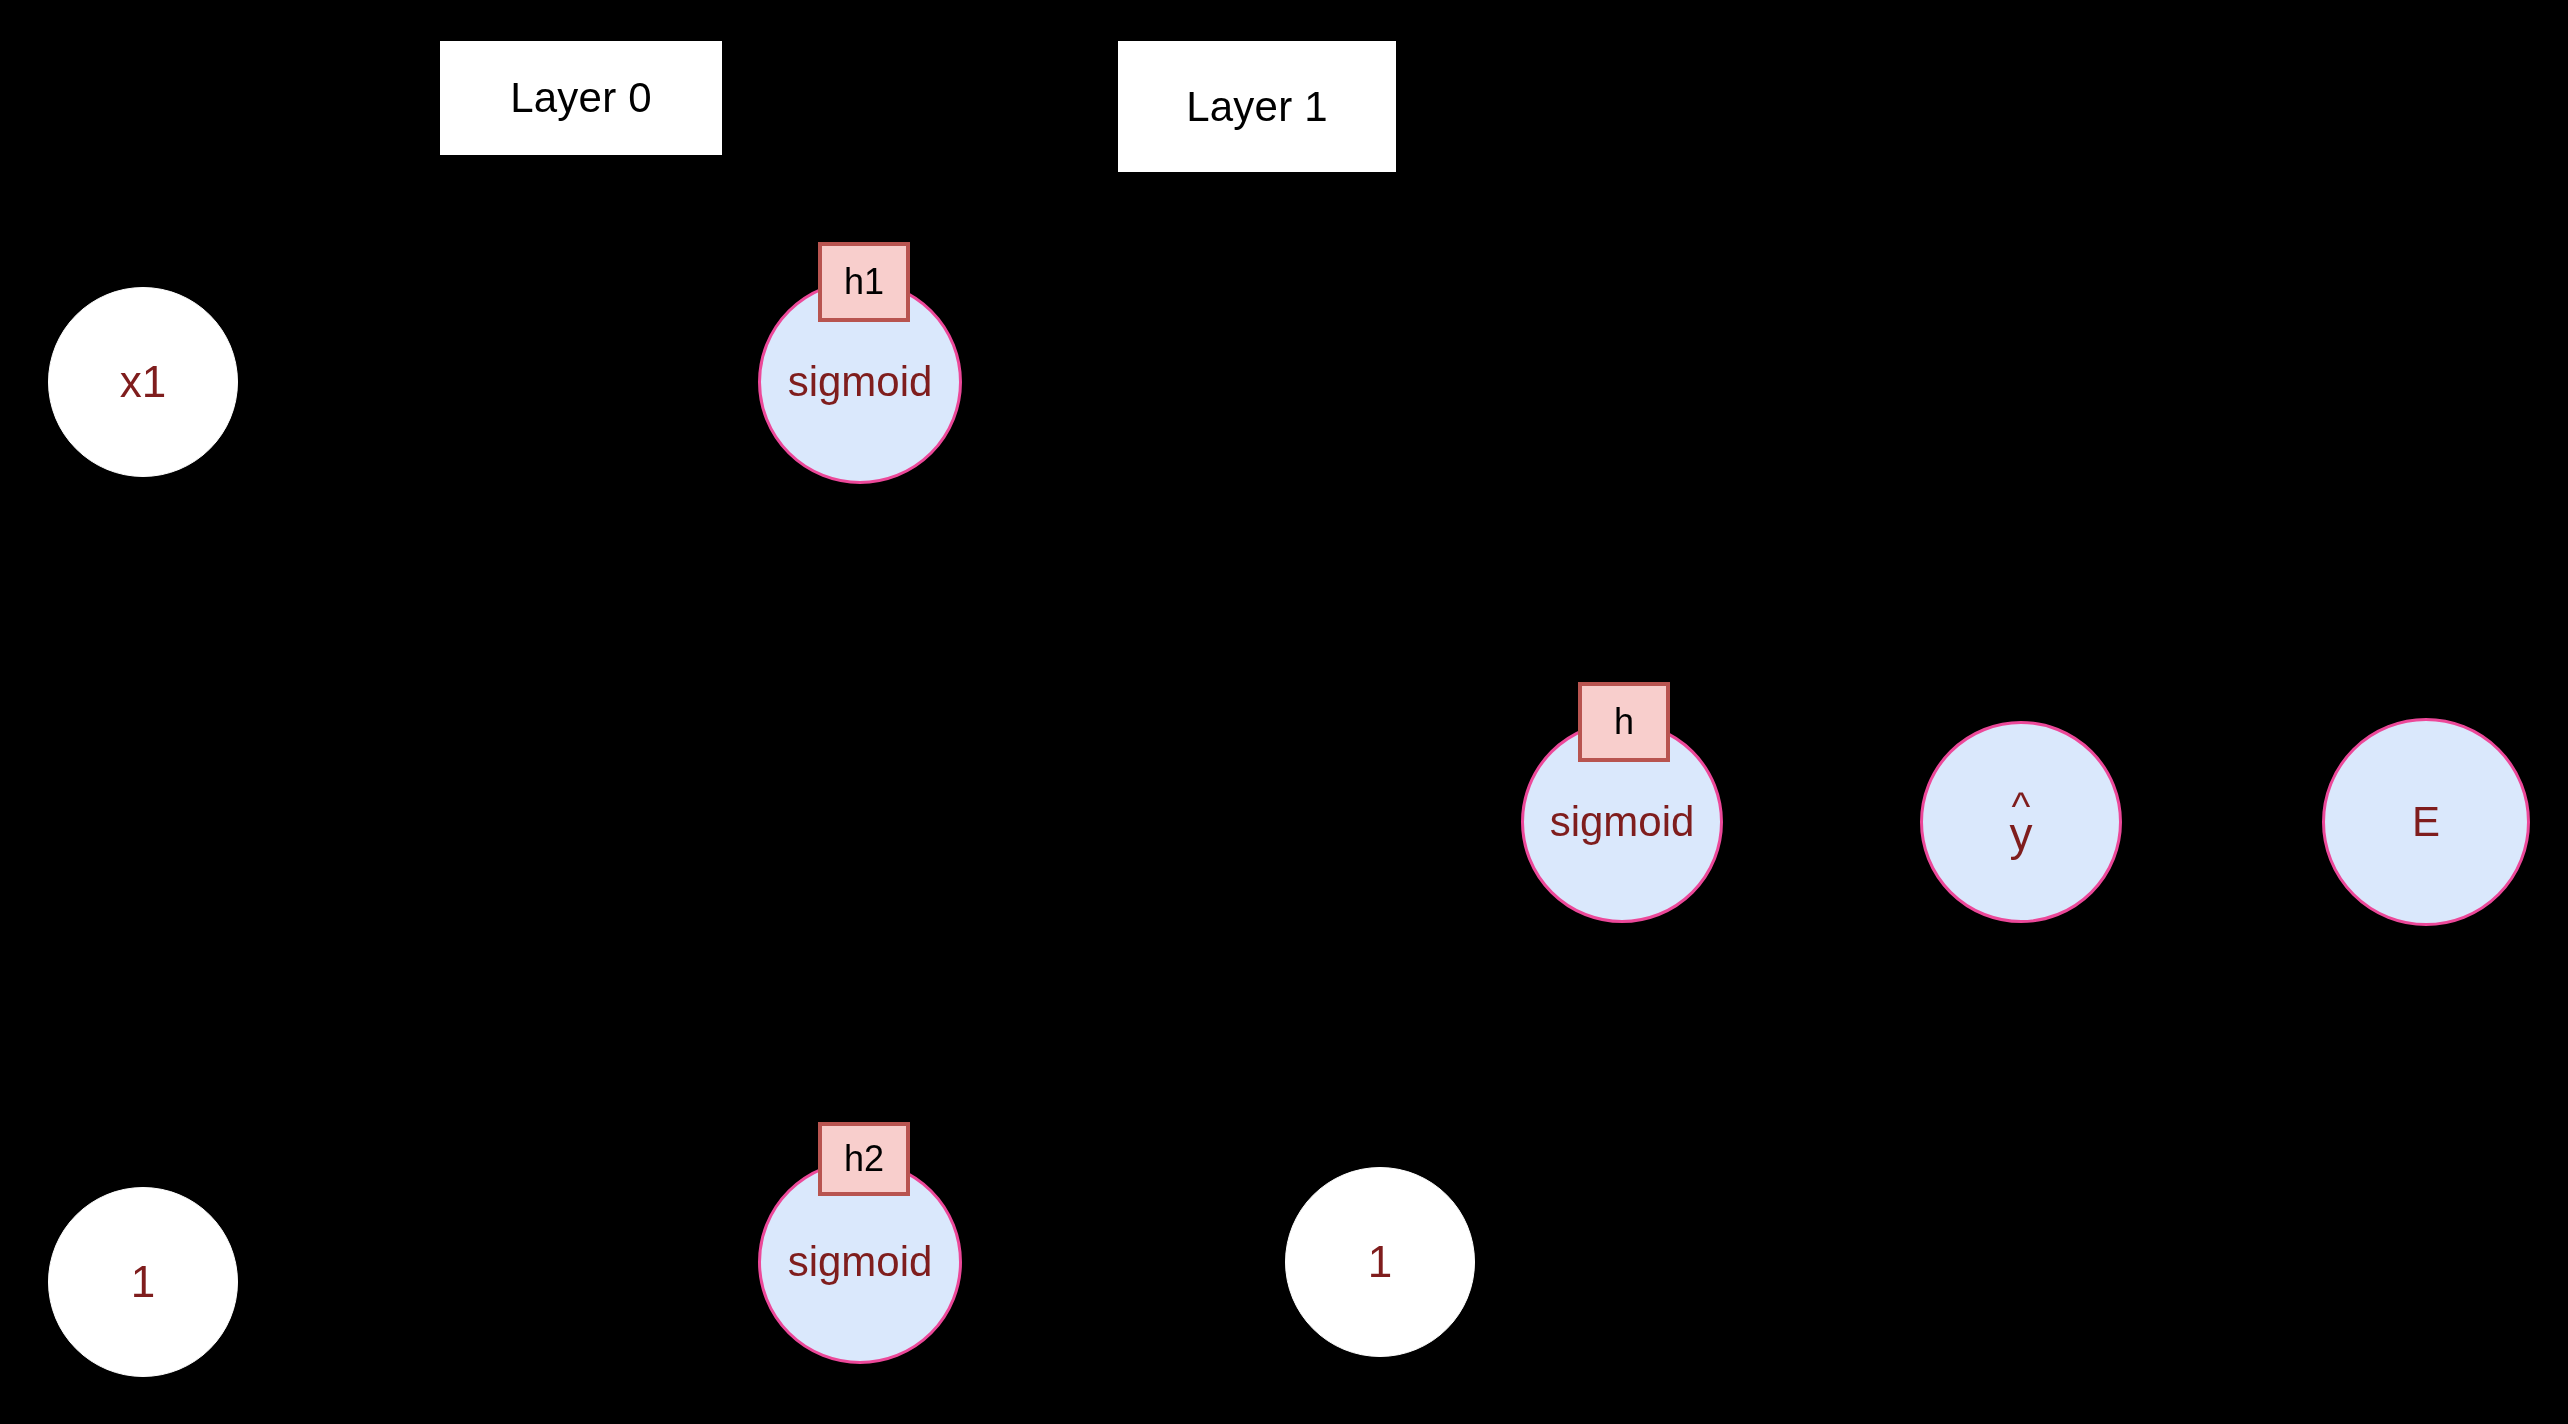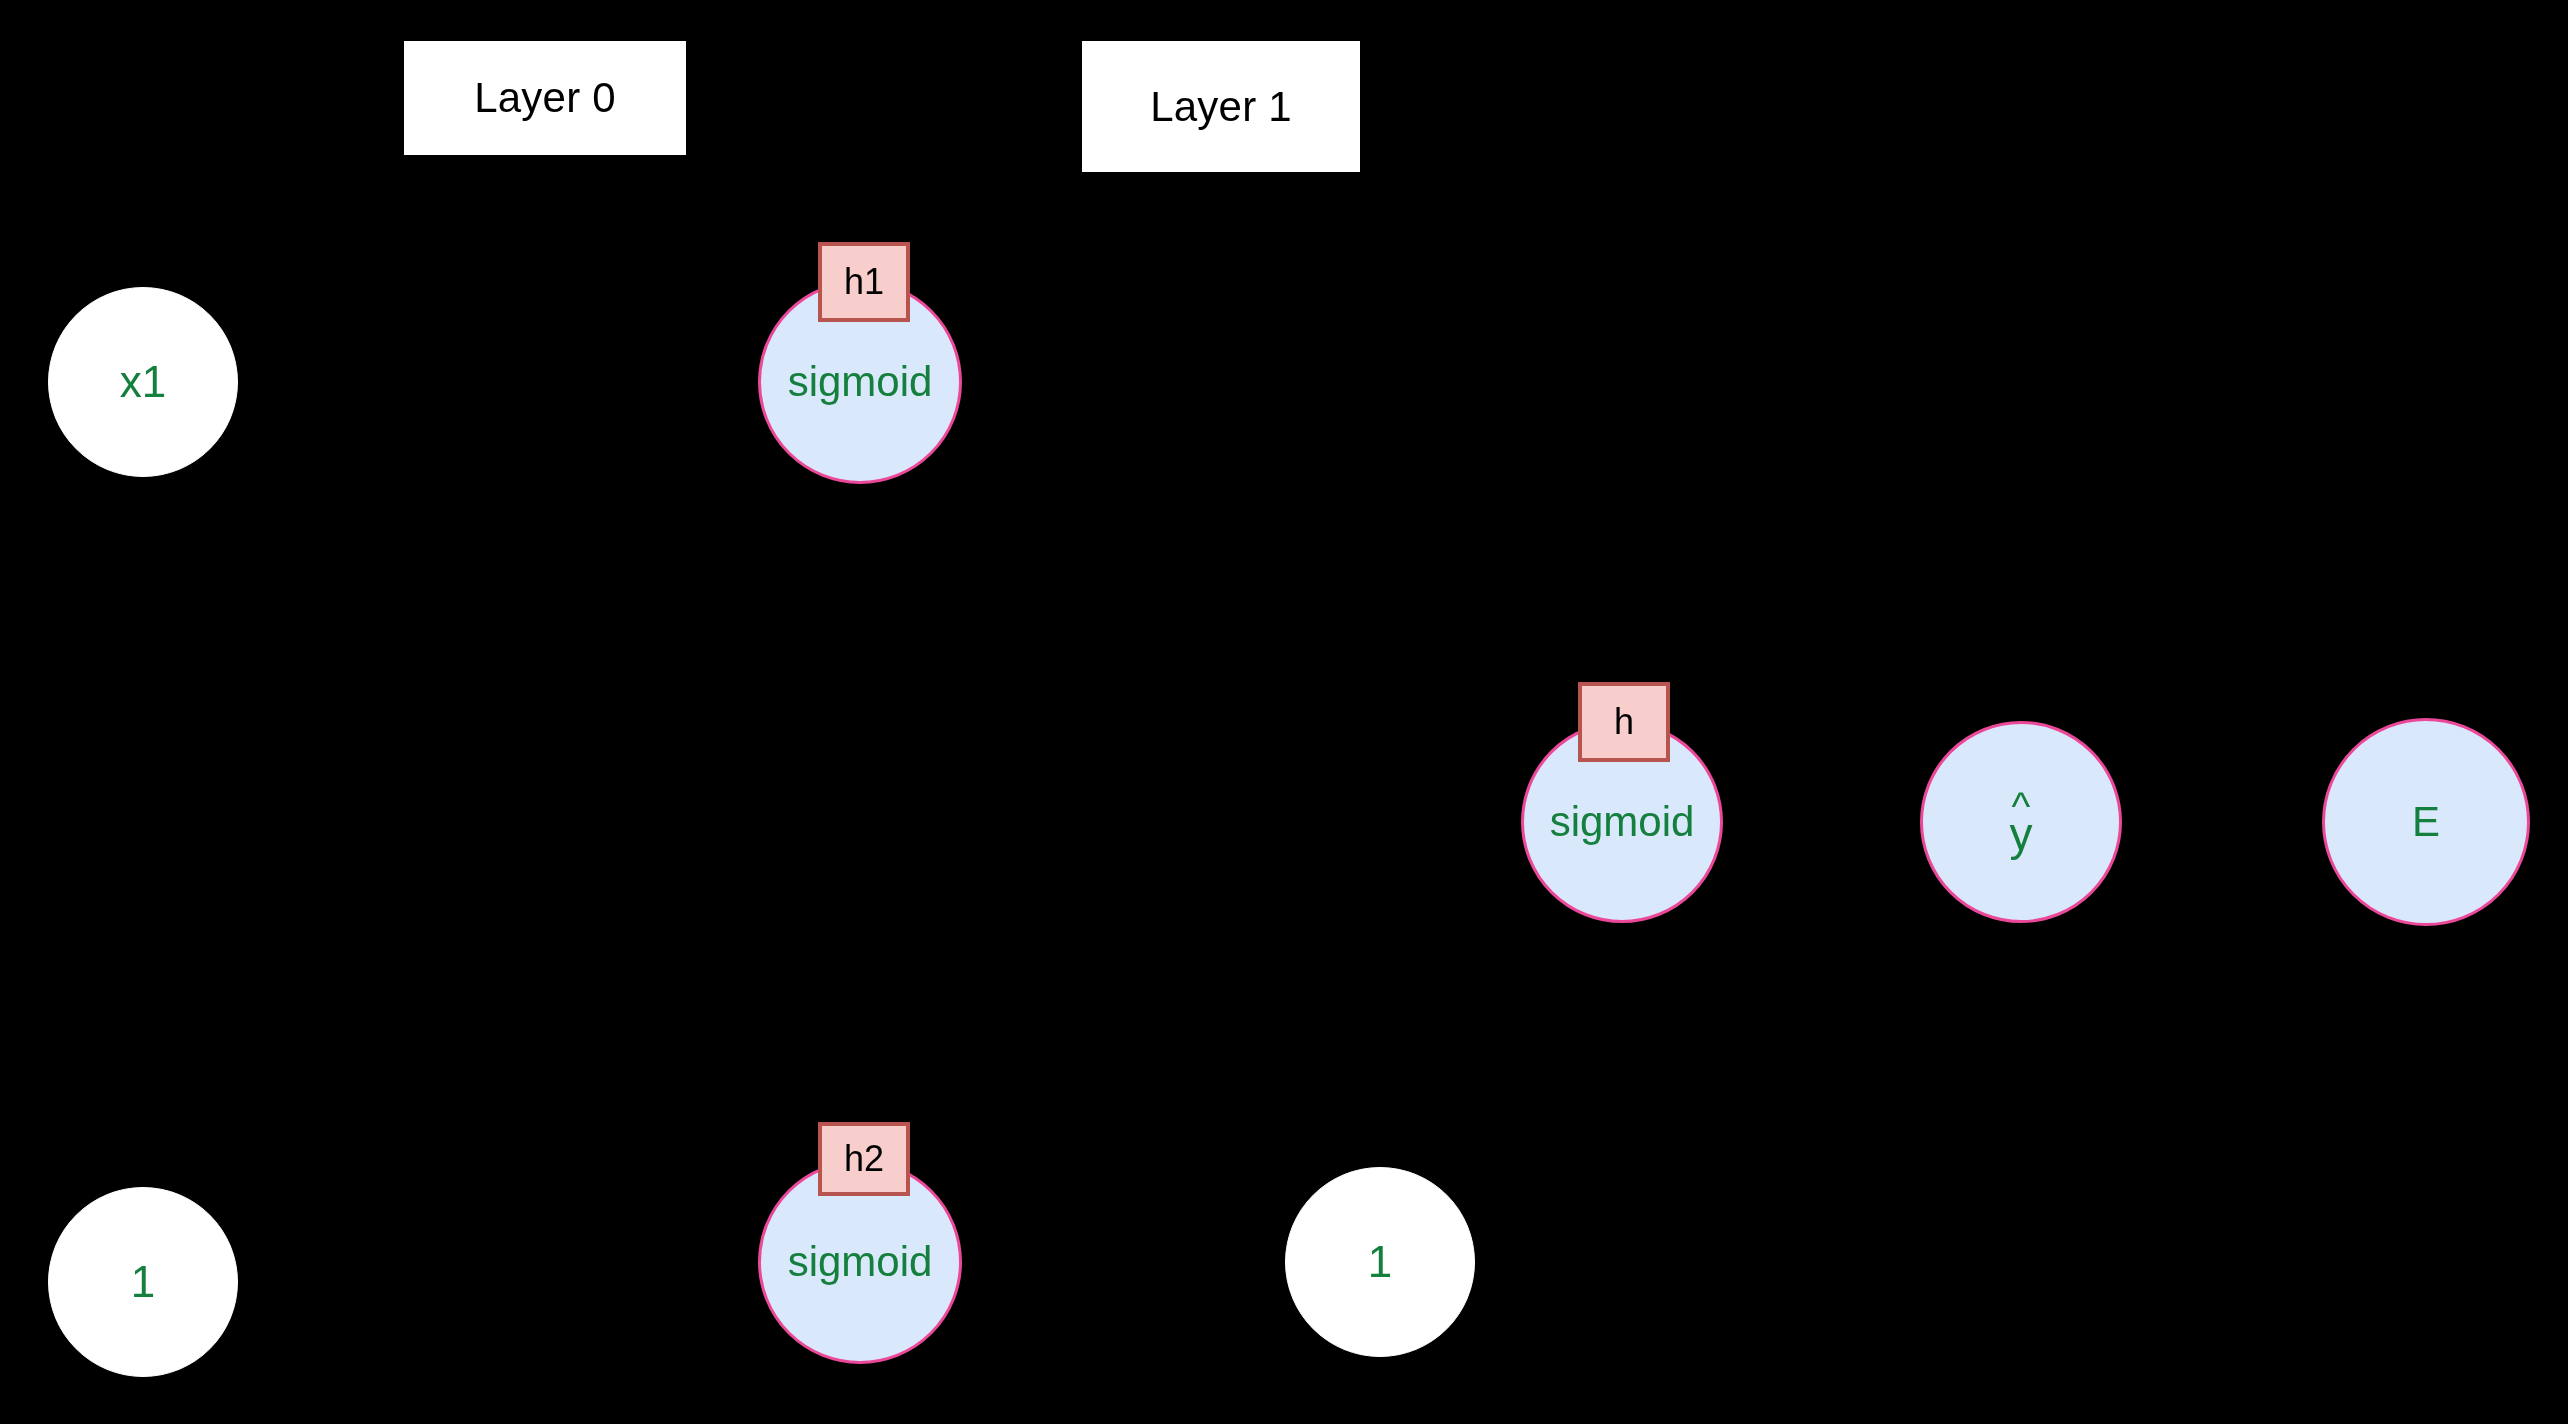--- a/index.html
+++ b/index.html
@@ -25,31 +25,32 @@
     background: #ffffff;
     border: 1px solid #ffffff;
     box-sizing: border-box;
     display: flex;
     align-items: center;
     justify-content: center;
     color: #000000;
     font-size: 42px;
     line-height: 1;
     letter-spacing: 0.2px;
+    margin-left: 36px;
   }
 
   
   .node {
     position: absolute;
     border-radius: 50%;
     box-sizing: border-box;
     display: flex;
     align-items: center;
     justify-content: center;
-    color: #15803d;
+    color: #7f1d1d;
     line-height: 1.05;
     text-align: center;
   }
   .node.input {
     background: #ffffff;
     border: 1px solid #ffffff;
     font-size: 44px;
   }
   .node.activation {
     background: #dae8fc;

